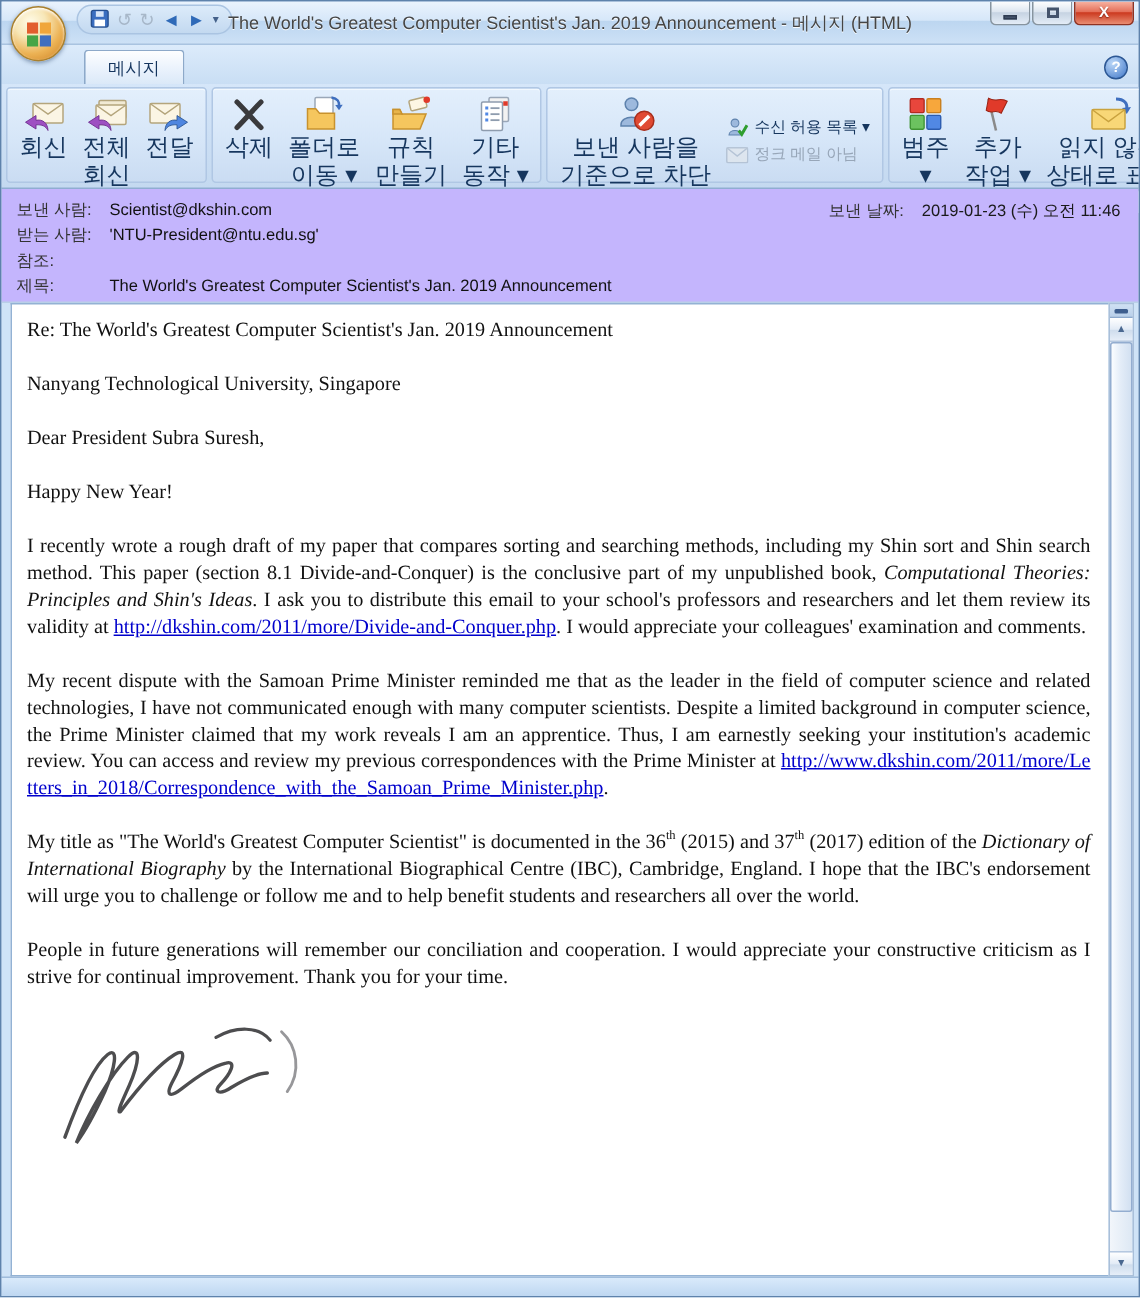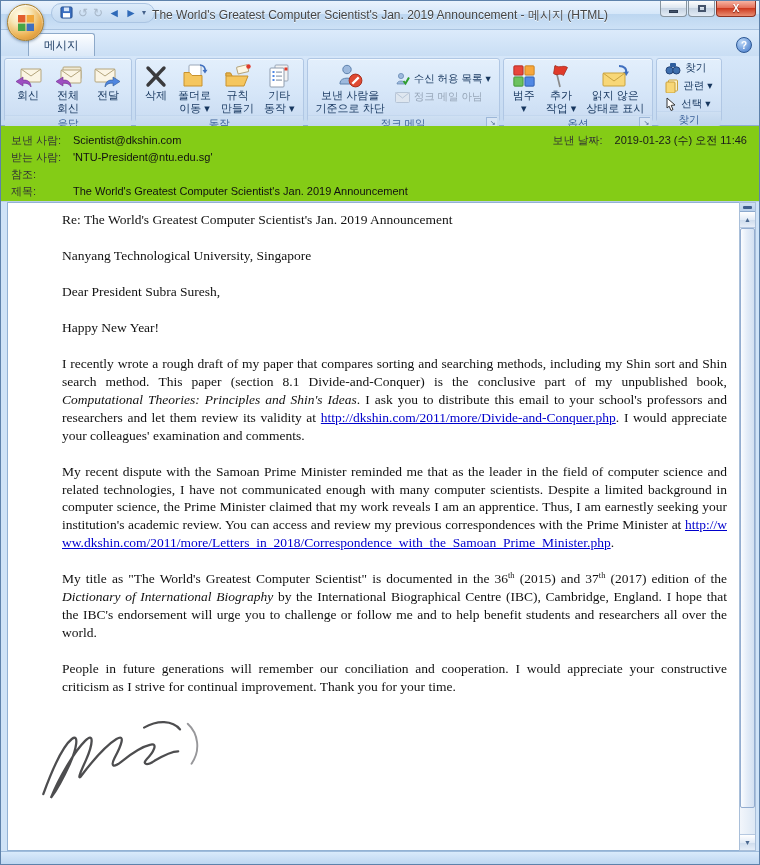--- a/index.html
+++ b/index.html
@@ -29,62 +29,62 @@
     font-size:12px;color:#454545;text-shadow:0 1px 0 rgba(255,255,255,.9);white-space:nowrap;overflow:hidden;}
   .winbtns{position:absolute;right:3px;top:0;display:flex;gap:1px;z-index:5;}
   .winbtn{width:27px;height:16px;border:1px solid #87949f;border-top:none;border-radius:0 0 4px 4px;
     background:linear-gradient(#fefefe,#dde6f0 45%,#c6d3e2 50%,#e3ecf6);
     display:flex;align-items:center;justify-content:center;color:#3c4a5c;cursor:default;}
   .winbtn .bar{width:9px;height:3px;background:#44536b;border:1px solid #2e3c52;margin-top:6px;}
   .winbtn .sq{width:8px;height:7px;border:2px solid #44536b;background:transparent;}
   .winbtn.close{width:40px;background:linear-gradient(#f7b3a2,#e4705a 45%,#cc3a20 50%,#e98d72);
     border-color:#8f3222;color:#fff;font-size:10px;font-weight:bold;text-shadow:0 1px 1px #7d2413;}
   
-  .tabrow{height:26px;flex:0 0 auto;position:relative;display:flex;align-items:flex-end;padding-left:27px;
+  .tabrow{height:26px;flex:0 0 auto;position:relative;display:flex;align-items:flex-end;padding-left:55px;
     background:linear-gradient(#dcebfb,#c9def4);}
   .tab{padding:4px 15px 3px;font-size:11.5px;color:#15355e;cursor:default;
     background:linear-gradient(#fdfeff,#eaf2fc 55%,#dbe9f8);
     border:1px solid #8da9c9;border-bottom:none;border-radius:3px 3px 0 0;}
   .helpbtn{position:absolute;right:7px;bottom:3px;width:16px;height:16px;border-radius:50%;
     background:radial-gradient(circle at 35% 30%,#bcd8f8,#3f76c8);border:1px solid #2c5794;
     color:#fff;font-size:10px;font-weight:bold;display:flex;align-items:center;justify-content:center;cursor:default;}
   
   .ribbon{height:70px;flex:0 0 auto;display:flex;gap:3px;padding:2px 3px 3px;
     background:linear-gradient(#d5e6f9,#c4d9f0);border-bottom:1px solid #8fadd1;}
   .rgroup{position:relative;display:flex;flex-direction:column;border:1px solid #b0c7e4;border-radius:3px;
     background:linear-gradient(#e3effc 0%,#d6e6f8 55%,#cadcf2 100%);box-shadow:inset 0 1px 0 #f2f8fe;}
   .rbuttons{flex:1;display:flex;align-items:stretch;padding:2px 4px 0;gap:2px;}
   .rbtn{display:flex;flex-direction:column;align-items:center;justify-content:flex-start;
     padding:1px 4px 0;border-radius:3px;cursor:default;}
   .ricon{height:27px;display:flex;align-items:center;justify-content:center;}
-  .rlabel{display:flex;flex-direction:column;align-items:center;font-size:11px;line-height:1.2;
+  .rlabel{display:flex;flex-direction:column;align-items:center;font-size:16px;line-height:1.2;
     color:#16365e;white-space:nowrap;}
   .smallstack{display:flex;flex-direction:column;justify-content:center;gap:4px;padding:0 4px;}
   .srow{display:flex;align-items:center;gap:4px;font-size:10.5px;color:#16365e;white-space:nowrap;cursor:default;}
   .srow.dis{color:#97a6b8;}
   .srow.dis svg{opacity:.5;}
   .glabel{position:relative;height:15px;font-size:10.5px;color:#3d639b;text-align:center;line-height:14px;
     background:linear-gradient(#cfe0f3,#bed4ec);border-top:1px solid #c3d7ee;border-radius:0 0 3px 3px;padding:0 14px;}
   .launcher{position:absolute;right:2px;bottom:2px;width:11px;height:11px;font-size:7px;line-height:9px;
     color:#44618a;border:1px solid #9db7d8;border-right:none;border-bottom:none;text-align:right;
     padding-right:1px;cursor:default;background:rgba(255,255,255,.25);}
   
-  .headerpanel{flex:0 0 auto;height:76px;position:relative;background:#84cc16;padding:7px 10px 4px;
+  .headerpanel{flex:0 0 auto;height:76px;position:relative;background:#c4b5fd;padding:7px 10px 4px;
     border-bottom:1px solid #b9cfe8;}
   .hrow{display:flex;font-size:11px;line-height:15px;margin-bottom:2px;color:#1a1a1a;}
   .hlabel{flex:0 0 62px;color:#333;}
   .hvalue{flex:1;color:#111;}
   .sent{position:absolute;right:12px;top:7px;display:flex;gap:12px;font-size:11px;color:#1a1a1a;}
   .sent .hlabel{flex:none;}
   
   .main{flex:1;display:flex;background:#cfe3f7;padding:0 3px 0 6px;min-height:0;}
   .message{flex:1;background:#fff;border:1px solid #93b2d4;border-right:none;overflow:hidden;
     padding:8px 12px 0 10px;font-family:"Liberation Serif", serif;font-size:13.5px;line-height:1.33;color:#111;}
   .para{margin:0;}
-  .gap{margin-bottom:18px;margin-left:44px;}
+  .gap{margin-bottom:18px;}
   .justify{text-align:justify;}
   .message a{color:#0000cc;text-decoration:underline;word-break:break-all;}
   .message sup{font-size:.62em;line-height:0;}
   .sig{margin:4px 0 6px 12px;}
   
   .scrollbar{flex:0 0 17px;display:flex;flex-direction:column;background:linear-gradient(90deg,#f2f6fb,#dde8f4);
     border:1px solid #a9bfd9;}
   .sb-grip{height:9px;background:linear-gradient(#cfe0f3,#b9d0ea);border-bottom:1px solid #8ca9cd;
     display:flex;align-items:center;justify-content:center;cursor:default;}
   .sb-grip i{display:block;width:9px;height:3px;background:#3e5e8e;border-radius:1px;}

